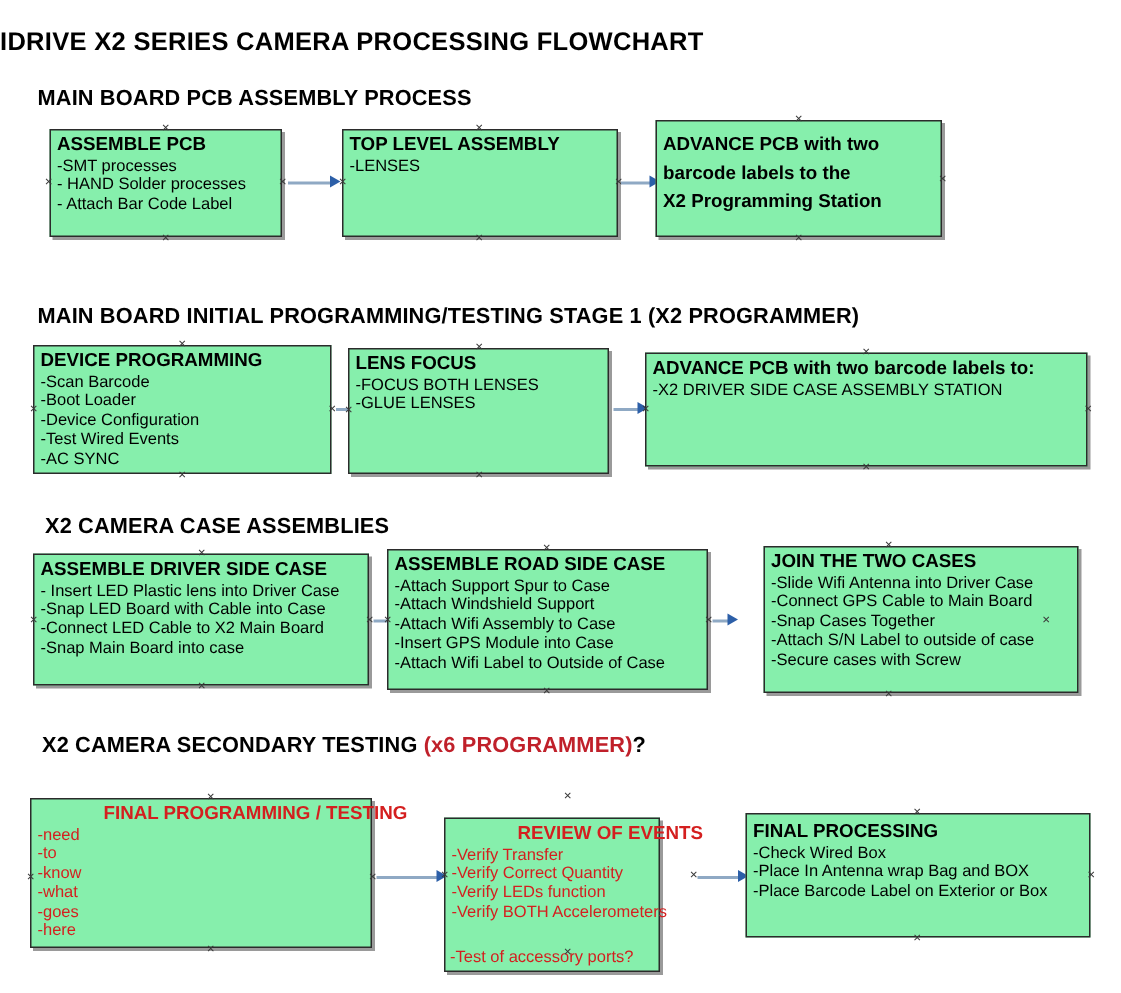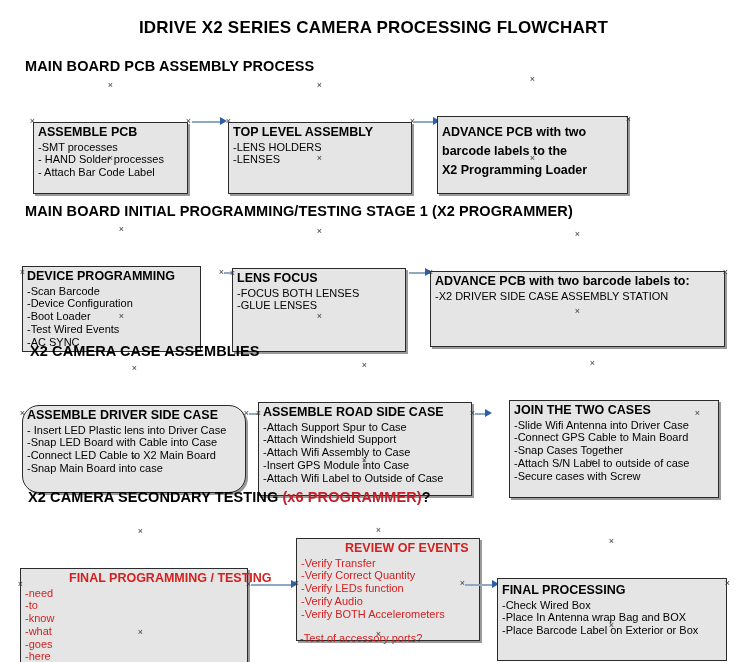--- a/index.html
+++ b/index.html
@@ -6,37 +6,36 @@
   body{
     width:747px;height:662px;position:relative;overflow:hidden;
     font-family:"Liberation Sans","DejaVu Sans",sans-serif;
     color:#000000;
     -webkit-font-smoothing:none;
   }
   .canvas{position:absolute;left:0;top:0;width:747px;height:662px;}
 
   
   .maintitle{
-    position:absolute;left:0;top:18px;width:747px;text-align:center;
+    position:absolute;left:0;top:18px;width:747px;
     font-size:17px;font-weight:bold;letter-spacing:.2px;color:#000;
   }
   .section-head{
     position:absolute;font-size:14.5px;font-weight:bold;color:#000;
     white-space:nowrap;letter-spacing:.1px;
   }
   .section-head .red{color:#c0202a;}
   .section-head .blk{color:#000;}
 
   
   .box{
     position:absolute;box-sizing:border-box;
-    background:#e5e5e5;
+    background:#86efac;
     border:1px solid #2b2b2b;
     box-shadow:2px 2px 0 0 #9a9a9a;
-    margin-top:36px;
   }
   .box.thin{box-shadow:none;border:1px solid #2b2b2b;}
   .box .inner{
     position:absolute;left:4px;top:2px;right:2px;
     line-height:1.16;
   }
   .box .ttl{
     font-size:12.5px;font-weight:bold;color:#000;
     white-space:nowrap;display:block;margin-bottom:1px;
   }
@@ -92,53 +91,52 @@
   <div class="hx" style="left:107px;top:155px;"></div>
   <div class="hx" style="left:29px;top:118px;"></div>
   <div class="hx" style="left:185px;top:118px;"></div>
 
   <div class="conn" style="left:192px;top:121px;width:30px;"></div>
   <div class="arrowhead" style="left:220px;top:117px;"></div>
 
   <div class="box" style="left:228px;top:86px;width:184px;height:72px;">
     <div class="inner">
       <span class="ttl">TOP LEVEL ASSEMBLY</span>
-      <span class="li">-LENS HOLDERS</span>
       <span class="li">-LENSES</span>
     </div>
   </div>
   <div class="hx" style="left:316px;top:82px;"></div>
   <div class="hx" style="left:316px;top:155px;"></div>
   <div class="hx" style="left:225px;top:118px;"></div>
   <div class="hx" style="left:409px;top:118px;"></div>
 
   <div class="conn" style="left:414px;top:121px;width:22px;"></div>
   <div class="arrowhead" style="left:433px;top:117px;"></div>
 
   <div class="box" style="left:437px;top:80px;width:191px;height:78px;">
     <div class="inner" style="top:6px;line-height:1.45;">
       <span class="ttl">ADVANCE PCB with two</span>
       <span class="ttl">barcode labels to the</span>
-      <span class="ttl"> X2 Programming Loader</span>
+      <span class="ttl"> X2 Programming Station</span>
     </div>
   </div>
   <div class="hx" style="left:529px;top:76px;"></div>
   <div class="hx" style="left:529px;top:155px;"></div>
   <div class="hx" style="left:625px;top:116px;"></div>
 
   <div class="section-head" style="left:25px;top:203px;">
     <span class="blk">MAIN BOARD INITIAL PROGRAMMING/TESTING STAGE 1 (X2 PROGRAMMER)</span>
   </div>
 
-  <div class="box thin" style="left:22px;top:230px;width:179px;height:86px;">
+  <div class="box thin" style="left:22px;top:230px;width:199px;height:86px;">
     <div class="inner">
       <span class="ttl">DEVICE PROGRAMMING</span>
       <span class="li">-Scan Barcode</span>
+      <span class="li">-Boot Loader</span>
       <span class="li">-Device Configuration</span>
-      <span class="li">-Boot Loader</span>
       <span class="li">-Test Wired Events</span>
       <span class="li">-AC SYNC</span>
     </div>
   </div>
   <div class="hx" style="left:118px;top:226px;"></div>
   <div class="hx" style="left:118px;top:313px;"></div>
   <div class="hx" style="left:19px;top:269px;"></div>
   <div class="hx" style="left:218px;top:269px;"></div>
 
   <div class="conn" style="left:224px;top:272px;width:16px;"></div>
@@ -166,21 +164,21 @@
   </div>
   <div class="hx" style="left:574px;top:231px;"></div>
   <div class="hx" style="left:574px;top:308px;"></div>
   <div class="hx" style="left:427px;top:269px;"></div>
   <div class="hx" style="left:722px;top:269px;"></div>
 
   <div class="section-head" style="left:30px;top:343px;">
     <span class="blk">X2 CAMERA CASE ASSEMBLIES</span>
   </div>
 
-  <div class="box" style="left:22px;top:369px;width:224px;height:88px;border-radius:17px;">
+  <div class="box" style="left:22px;top:369px;width:224px;height:88px;">
     <div class="inner">
       <span class="ttl">ASSEMBLE DRIVER SIDE CASE</span>
       <span class="li">- Insert LED Plastic lens into Driver Case</span>
       <span class="li">-Snap LED Board with Cable into Case</span>
       <span class="li">-Connect LED Cable to X2 Main Board</span>
       <span class="li">-Snap Main Board into case</span>
     </div>
   </div>
   <div class="hx" style="left:131px;top:365px;"></div>
   <div class="hx" style="left:131px;top:454px;"></div>
@@ -238,27 +236,26 @@
     </div>
   </div>
   <div class="hx" style="left:137px;top:528px;"></div>
   <div class="hx" style="left:137px;top:629px;"></div>
   <div class="hx" style="left:17px;top:581px;"></div>
   <div class="hx" style="left:245px;top:581px;"></div>
 
   <div class="conn" style="left:251px;top:584px;width:42px;"></div>
   <div class="arrowhead" style="left:291px;top:580px;"></div>
 
-  <div class="box red" style="left:296px;top:502px;width:184px;height:103px;">
+  <div class="box red" style="left:296px;top:545px;width:144px;height:103px;">
     <div class="inner">
       <span class="ttl">REVIEW OF EVENTS</span>
       <span class="li">-Verify Transfer</span>
       <span class="li">-Verify Correct Quantity</span>
       <span class="li">-Verify LEDs function</span>
-      <span class="li">-Verify Audio</span>
       <span class="li">-Verify BOTH Accelerometers</span>
     </div>
   </div>
   <div class="overflow-line" style="left:300px;top:632px;">-Test of accessory ports?</div>
   <div class="hx" style="left:375px;top:527px;"></div>
   <div class="hx" style="left:375px;top:631px;"></div>
   <div class="hx" style="left:293px;top:580px;"></div>
   <div class="hx" style="left:459px;top:580px;"></div>
 
   <div class="conn" style="left:465px;top:584px;width:29px;"></div>

